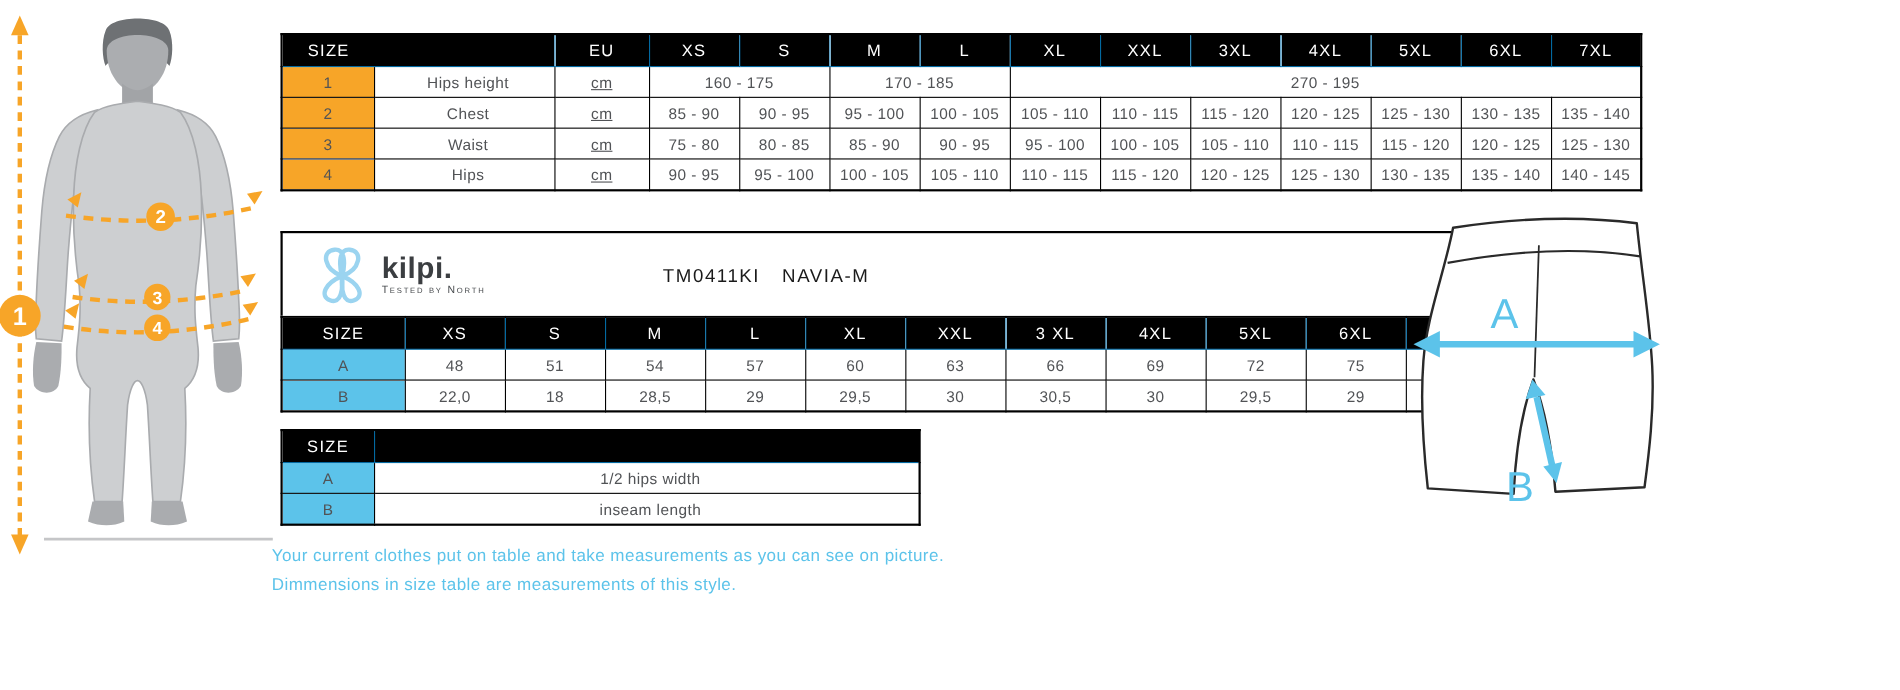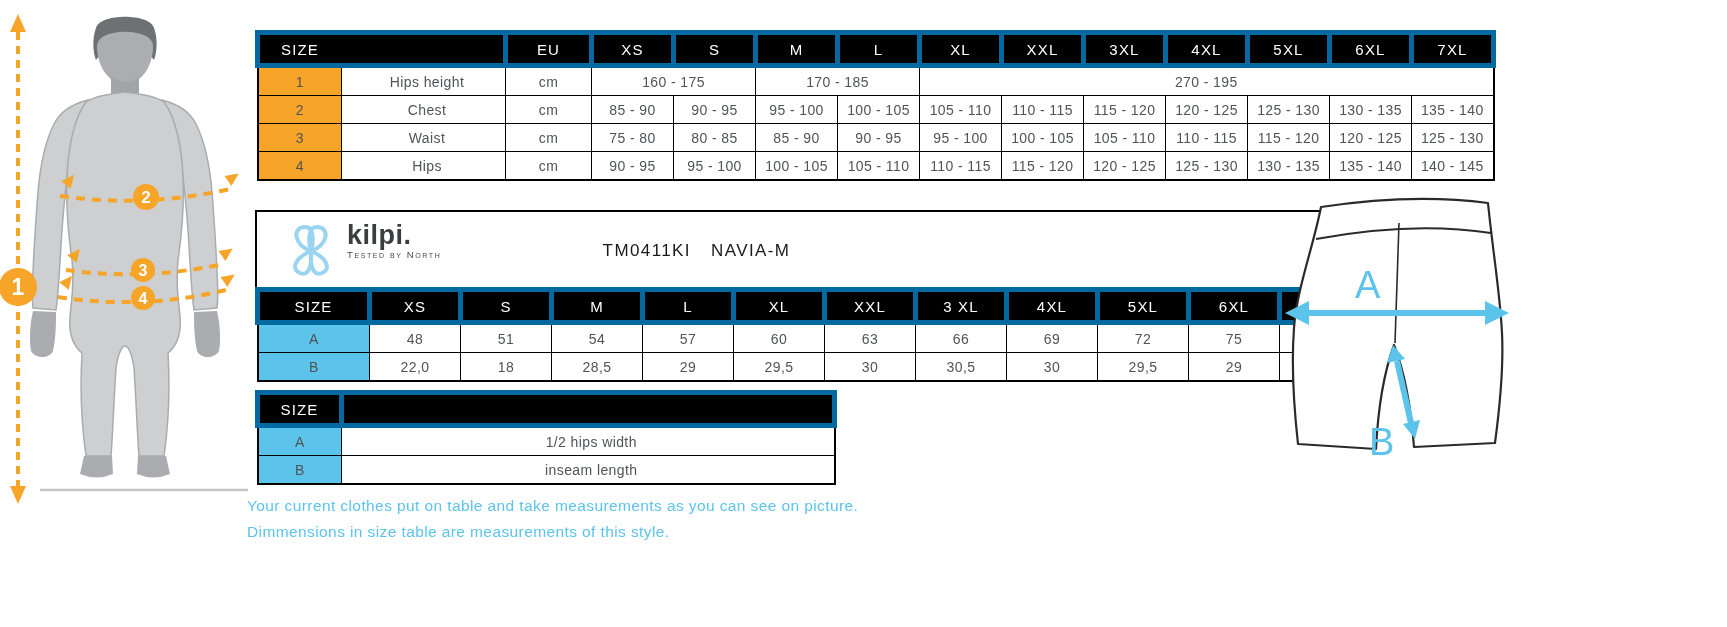--- a/index.html
+++ b/index.html
@@ -15,51 +15,51 @@
   table.grid{
     border-collapse:collapse;
     table-layout:fixed;
     background:#fff;
     border:2px solid #000;
   }
   table.grid th{
     background:#000;color:#fff;
     font-weight:400;font-size:15px;letter-spacing:1.2px;
     height:26px;text-align:center;
-    border:5px solid #0369a1;
+    border:1px solid #0369a1;
     overflow:hidden;white-space:nowrap;
   }
   table.grid td{
     border:1px solid #000;
     height:25px;
     font-size:14px;color:#515356;
     text-align:center;letter-spacing:.4px;
     overflow:hidden;white-space:nowrap;
   }
   th.corner{padding-right:164px;}
   td.rownum{background:var(--orange);color:#111;font-size:14px;}
   td.rowlabel{text-align:left;padding-left:8px;color:#141414;font-size:15px;letter-spacing:.2px;}
-  td.unit{color:#97999b;}
+  td.unit{color:#97999b;text-decoration:underline;}
   td.key{background:var(--blue);color:#10242e;font-size:15px;}
   td.desc{text-align:left;padding-left:8px;color:#2a2a2a;font-size:15px;letter-spacing:.2px;}
 
   #size-chart{position:absolute;left:255px;top:30px;width:1238px;}
   #size-chart col.c-num{width:84px}
   #size-chart col.c-label{width:164px}
   #size-chart col.c-unit{width:86px}
   #size-chart col.c-size{width:82px}
 
   
   #product-panel{position:absolute;left:255px;top:210px;width:1113px;}
   #info-bar{
     box-sizing:border-box;
     border:2px solid #000;border-bottom:none;
     height:77px;position:relative;background:#fff;
   }
-  .brand{position:absolute;left:26px;top:10px;display:flex;}
+  .brand{position:absolute;left:26px;top:10px;display:flex;align-items:center;}
   .brand-text{margin-left:8px;}
   .brand-name{font-size:27px;font-weight:700;color:#3b3e41;letter-spacing:.5px;line-height:26px;}
   .brand-tagline{font-size:9.5px;font-variant:small-caps;letter-spacing:1.6px;color:#46494c;margin-top:1px;}
   .product-code{
     position:absolute;left:0;right:230px;top:0;height:77px;
     display:flex;align-items:center;justify-content:center;gap:20px;
     font-size:17px;letter-spacing:1.4px;color:#1a1a1a;
   }
   #garment-chart{width:1113px;}
   #garment-chart col.g-key{width:112px}

